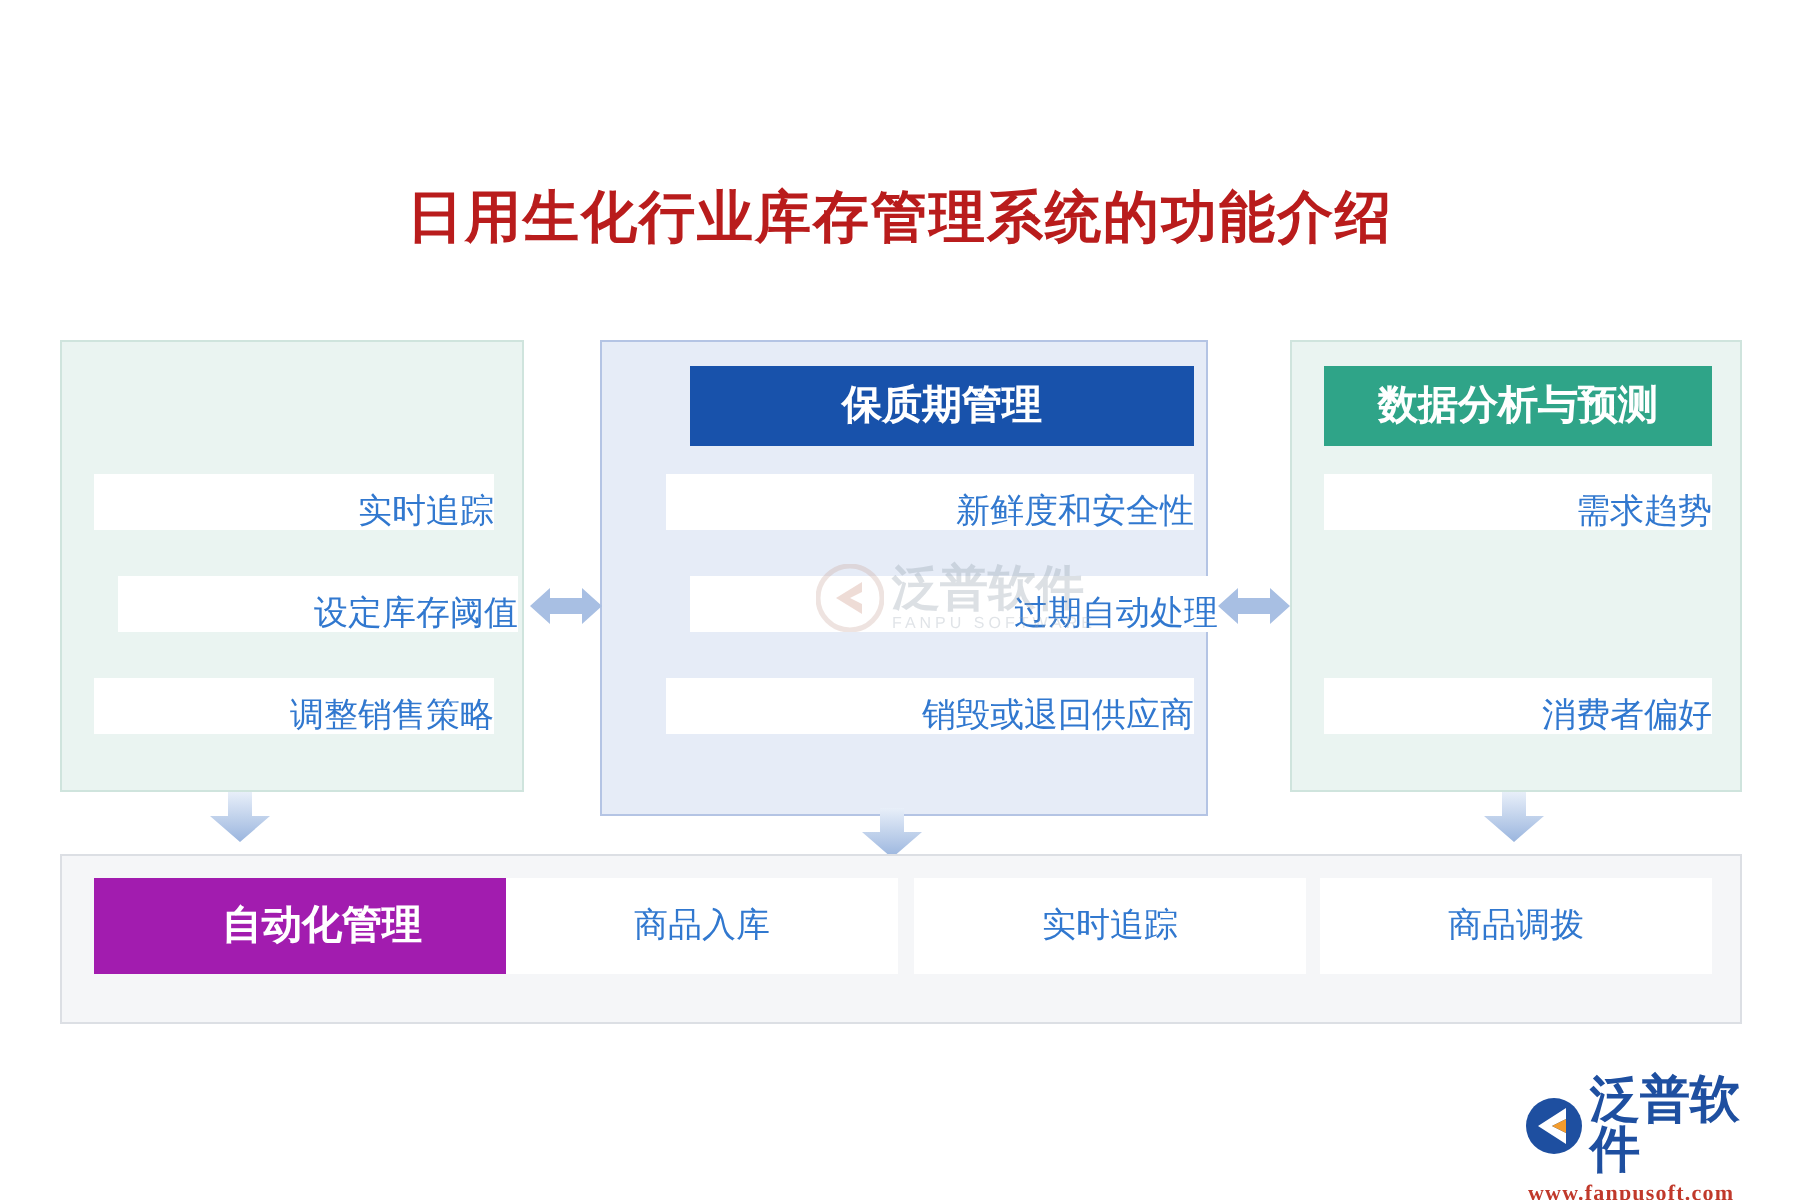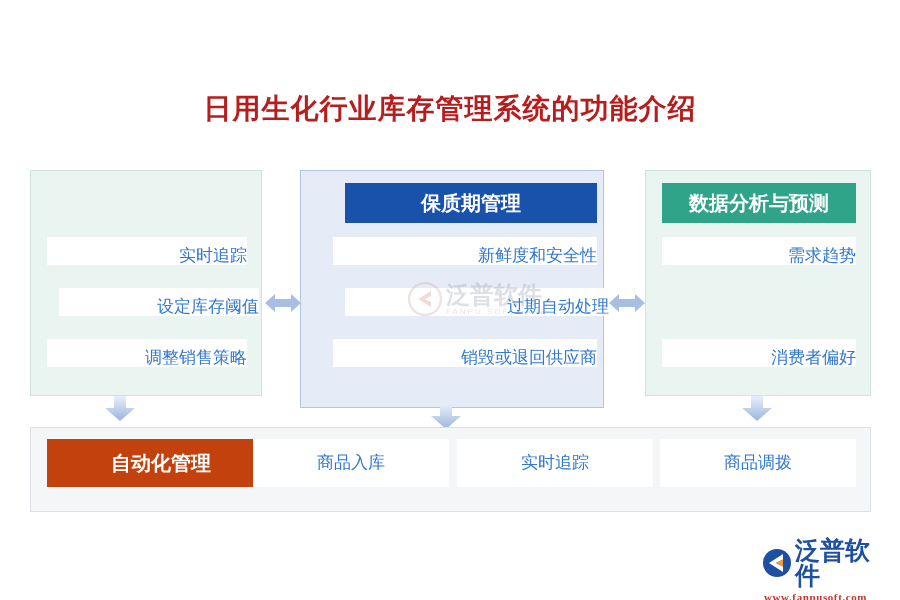--- a/index.html
+++ b/index.html
@@ -124,21 +124,21 @@
     line-height: 48px;
     text-align: center;
     background: #ffffff;
     color: #3178cf;
     font-size: 17px;
     font-family: "Liberation Serif", "DejaVu Serif", serif;
   }
   .bottom-item.b0 {
     left: 16px;
     width: 228px;
-    background: #c2410c;
+    background: #a21caf;
     color: #ffffff;
     font-size: 20px;
     font-weight: bold;
   }
   .bottom-item.b1 { left: 222px; width: 196px; }
   .bottom-item.b2 { left: 426px; width: 196px; }
   .bottom-item.b3 { left: 629px; width: 196px; }
 
   
   .watermark {

